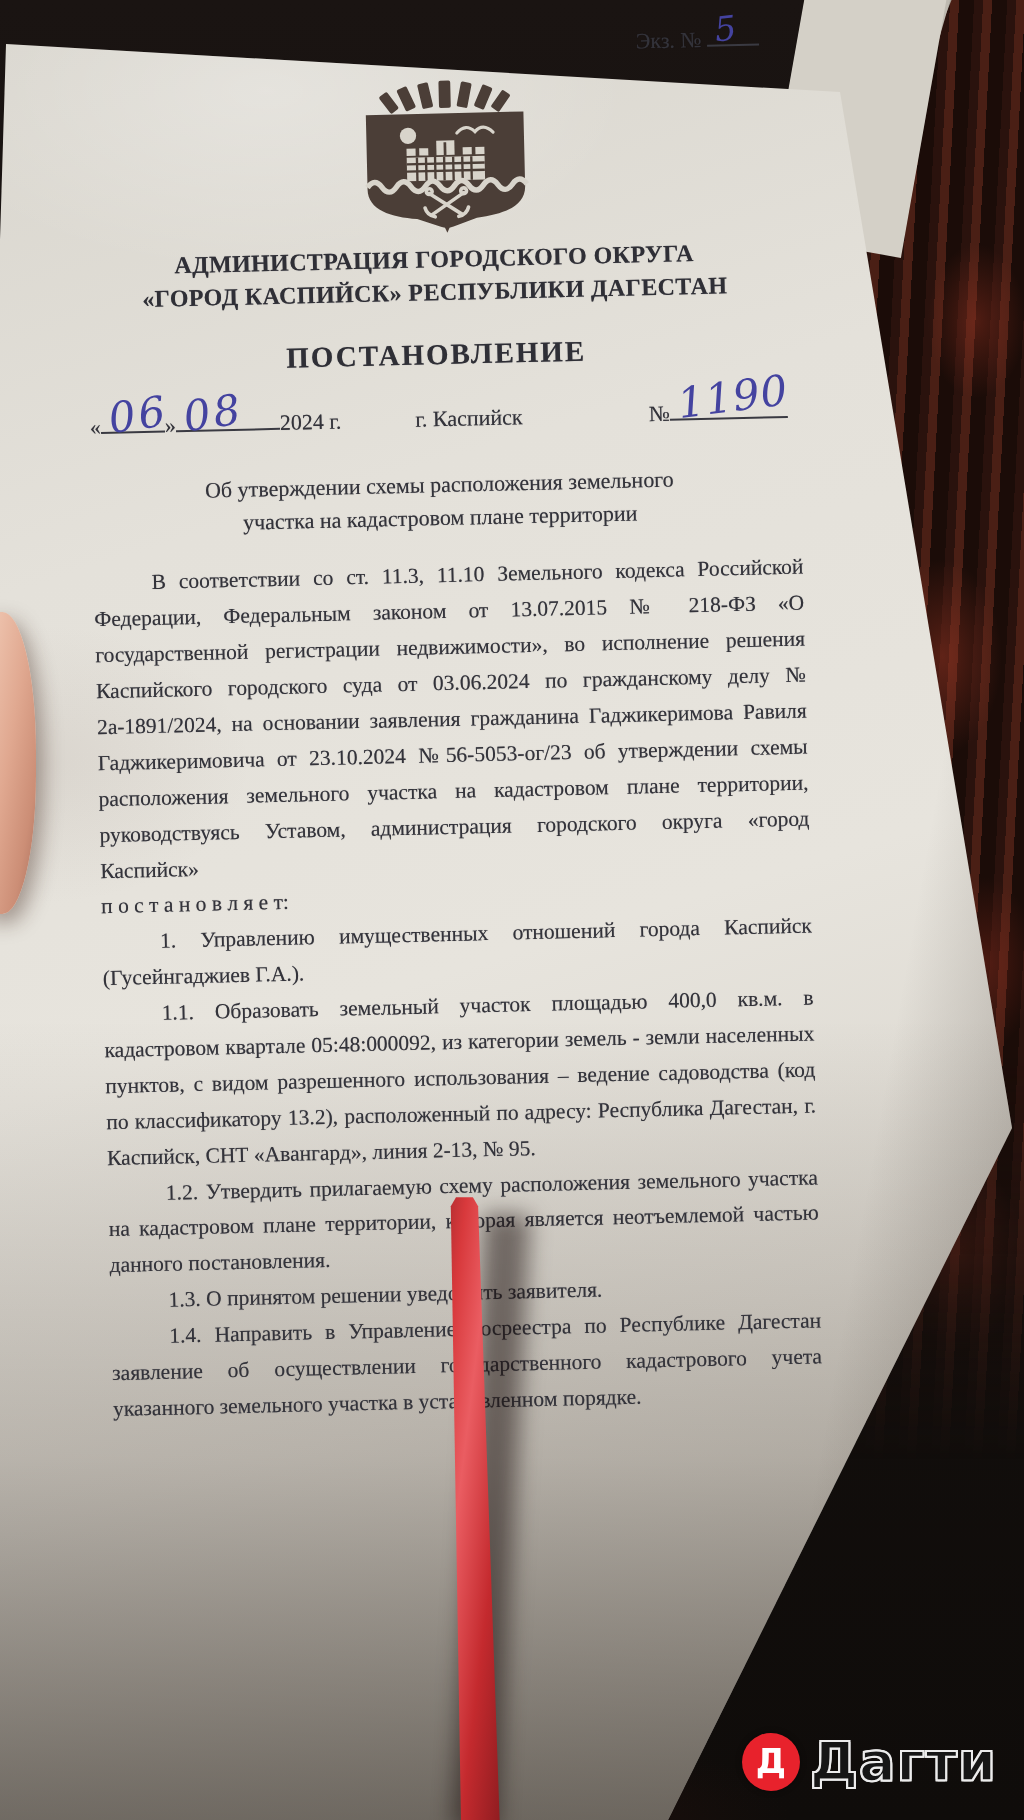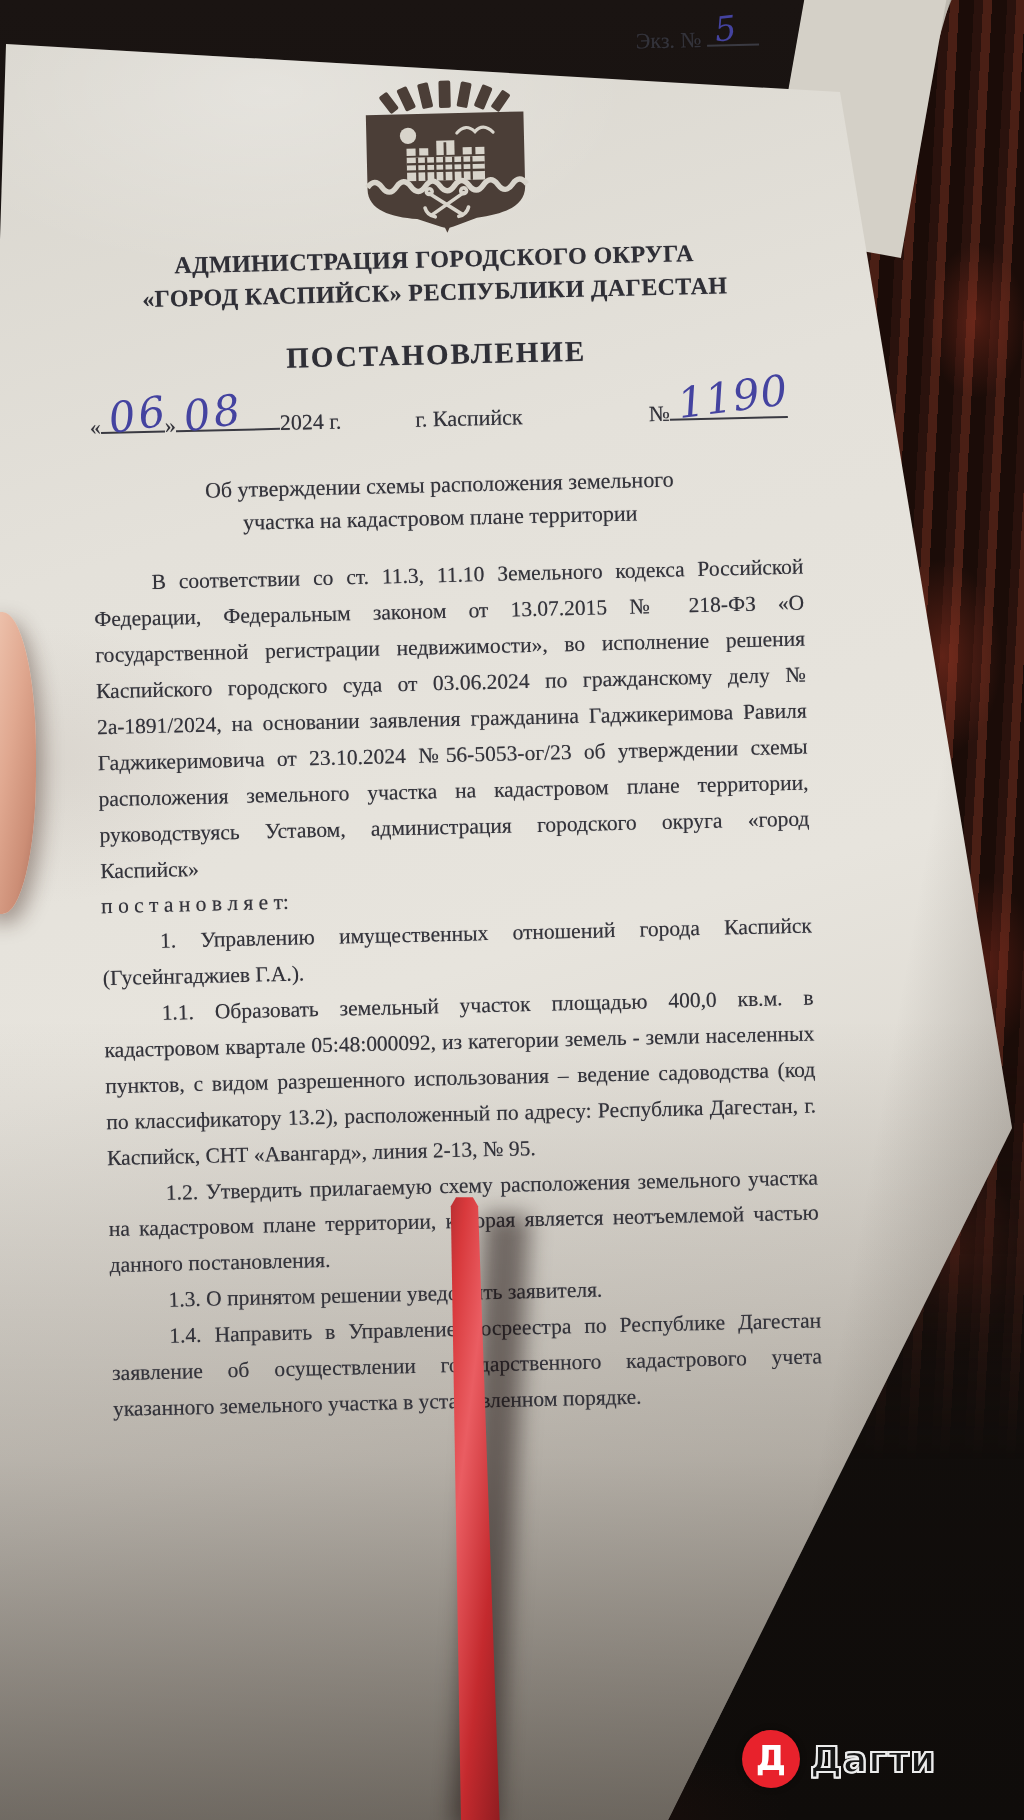--- a/index.html
+++ b/index.html
@@ -89,21 +89,21 @@
   }
   .cable{
     position:absolute;left:404px;top:1196px;width:130px;height:640px;z-index:6;
     clip-path:polygon(36% 1.6%, 40% .2%, 53% .2%, 57% 1.6%, 74% 100%, 44% 100%);
     background:linear-gradient(97deg,#7e1d1f 8%,#d8393c 30%,#ea5d62 44%,#c42a2e 64%,#77161a 92%);
   }
   .wm{position:absolute;left:742px;top:1730px;display:flex;align-items:center;gap:10px;z-index:8;}
   .wm-circle{width:58px;height:58px;border-radius:50%;background:#e8222c;display:flex;align-items:center;justify-content:center;box-shadow:0 0 6px rgba(0,0,0,.4);}
   .wm-letter{font-family:"DejaVu Sans", sans-serif;font-weight:bold;font-size:34px;color:#ffffff;line-height:1;transform:translateY(-1px);}
   .wm-text{
-    font-family:"DejaVu Sans", sans-serif;font-weight:bold;font-size:36px;letter-spacing:1px;color:#161616;
+    font-family:"DejaVu Sans", sans-serif;font-weight:bold;font-size:54px;letter-spacing:1px;color:#161616;
     -webkit-text-stroke:2px #ececec;
     text-shadow:1px 1px 0 #e8e8e8,-1px -1px 0 #e8e8e8,1px -1px 0 #e8e8e8,-1px 1px 0 #e8e8e8;
   }
 </style>
 </head>
 <body>
 
 <div id="photo">
 
   <div class="carpet"></div>

